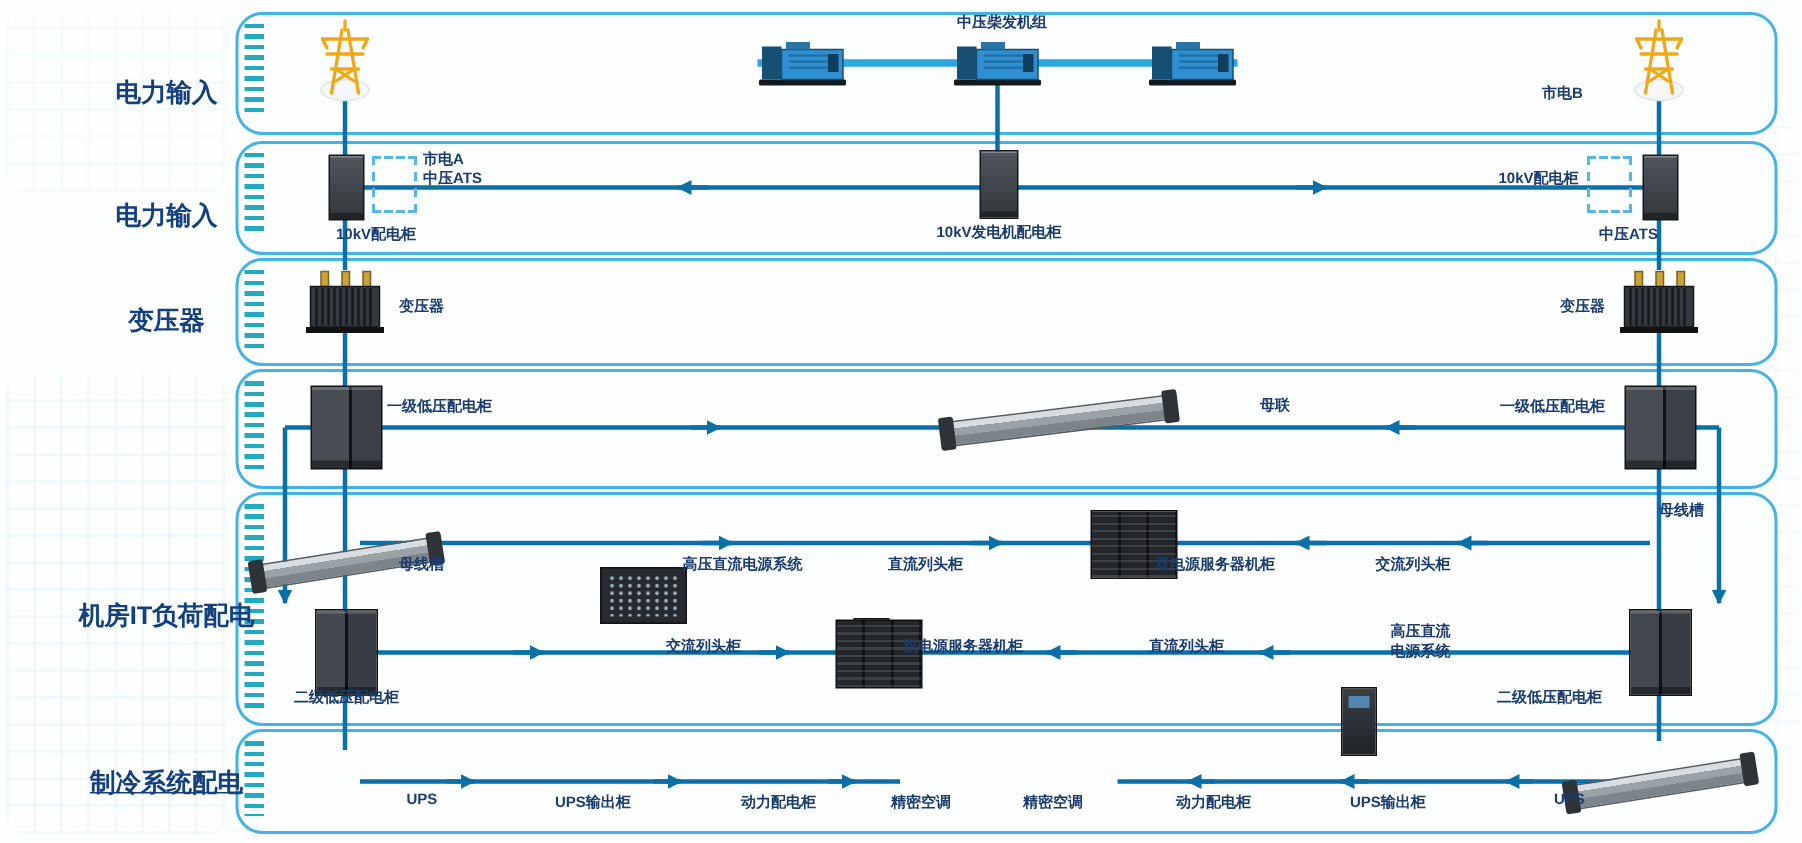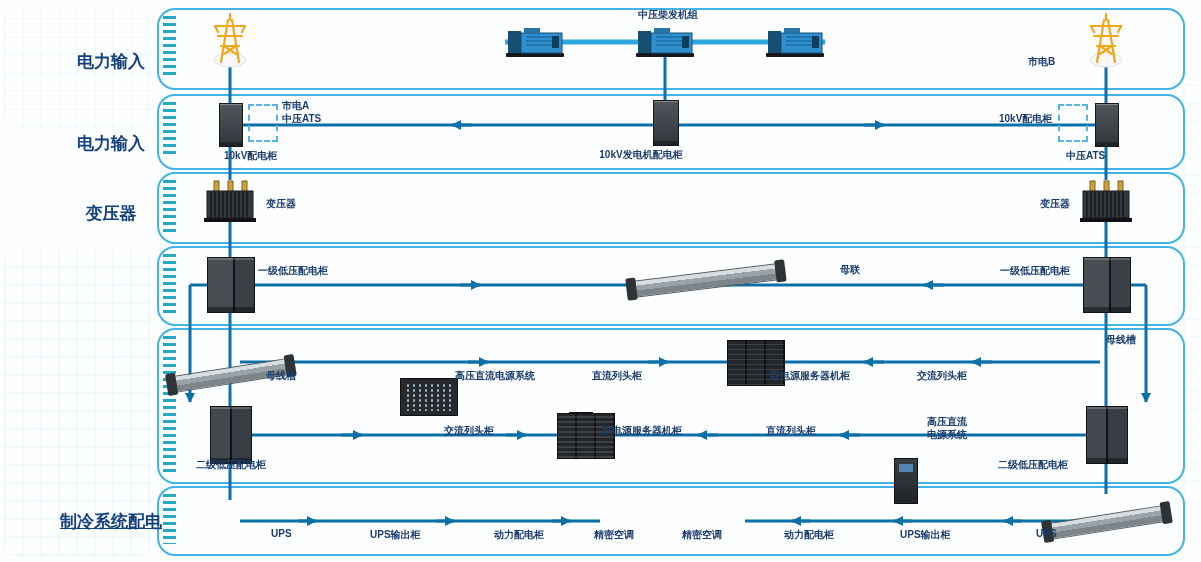--- a/index.html
+++ b/index.html
@@ -67,20 +67,21 @@
   <div class="dashes" style="top:16px;height:62px;"></div>
   <div class="dashes" style="top:102px;height:56px;"></div>
   <div class="dashes" style="top:180px;height:52px;"></div>
   <div class="dashes" style="top:254px;height:60px;"></div>
   <div class="dashes" style="top:336px;height:136px;"></div>
   <div class="dashes" style="top:494px;height:50px;"></div>
 
   <div class="side" style="top:50px;">电力输入</div>
   <div class="side" style="top:132px;">电力输入</div>
   <div class="side" style="top:202px;">变压器</div>
+  <div class="side" style="top:399px;">机房IT负荷配电</div>
   <div class="side" style="top:510px;text-decoration:underline;">制冷系统配电</div>
 
   <svg class="wires" width="1201" height="562">
     <defs>
       <marker id="ar" markerUnits="userSpaceOnUse" markerWidth="12" markerHeight="12" refX="9" refY="5" orient="auto">
         <path d="M0 0 L10 5 L0 10 Z" fill="#0c70a8"></path>
       </marker>
     </defs>
     <line class="cyan" x1="505" y1="42" x2="825" y2="42"></line>
     <line x1="230" y1="64" x2="230" y2="104"></line>
@@ -172,21 +173,21 @@
     <path d="M22 13 H54 M22 17 H54 M22 21 H54" stroke="#1d6ea3" stroke-width="1.5"></path>
     <rect x="48" y="12" width="7" height="12" fill="#0e3e5c"></rect>
   </svg>
 
   <div class="icon cab small" style="left:219px;top:103px;"></div>
   <div class="dashedbox" style="left:248px;top:104px;"></div>
   <div class="lab" style="left:282px;top:112px;">中压ATS</div>
   <div class="lab" style="left:224px;top:149px;">10kV配电柜</div>
 
   <div class="icon cab mid" style="left:653px;top:100px;"></div>
-  <div class="lab c" style="left:585px;top:148px;width:112px;">10kV发电机配电柜</div>
+  <div class="lab c" style="left:610px;top:148px;width:112px;">10kV发电机配电柜</div>
 
   <div class="lab" style="left:999px;top:112px;">10kV配电柜</div>
   <div class="dashedbox" style="left:1058px;top:104px;"></div>
   <div class="icon cab small" style="left:1095px;top:103px;"></div>
   <div class="lab" style="left:1066px;top:149px;">中压ATS</div>
 
   <svg class="icon" style="left:201px;top:178px;" width="58" height="46" viewBox="0 0 58 46">
     <g fill="#caa23c" stroke="#7c5f1c">
         <rect x="13" y="3" width="5" height="11"></rect>
         <rect x="27" y="3" width="5" height="11"></rect>

